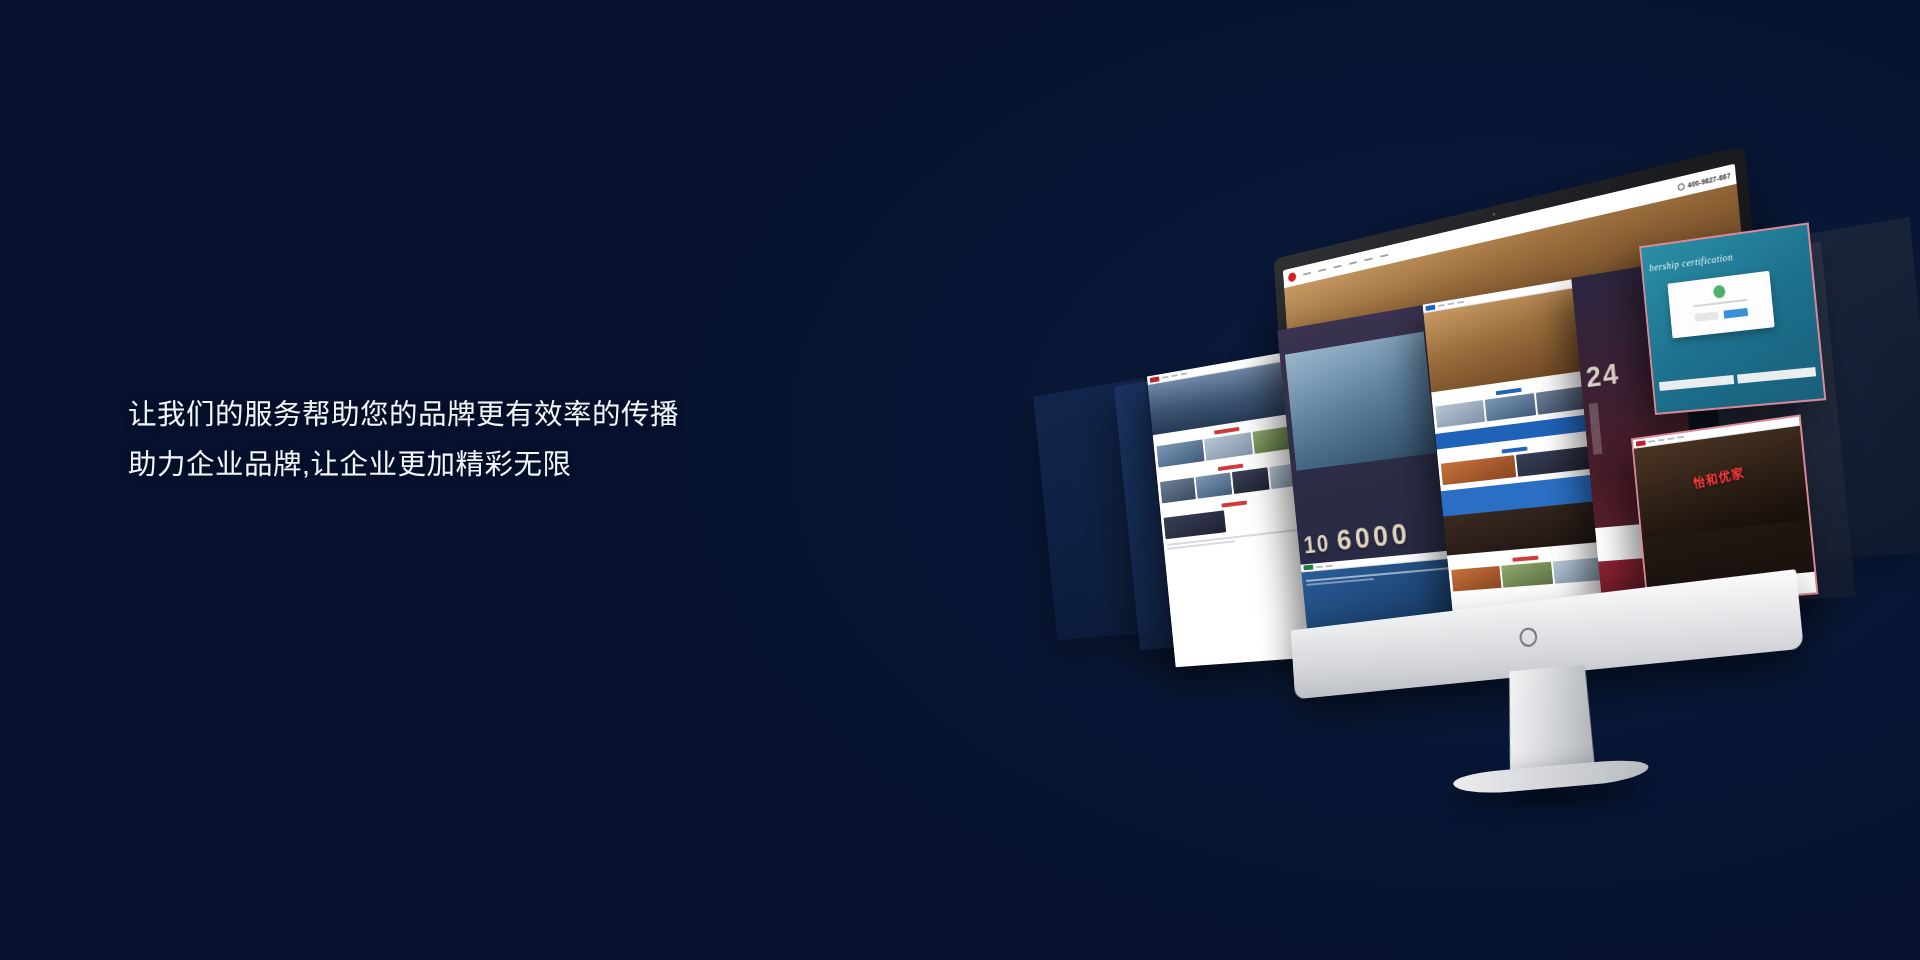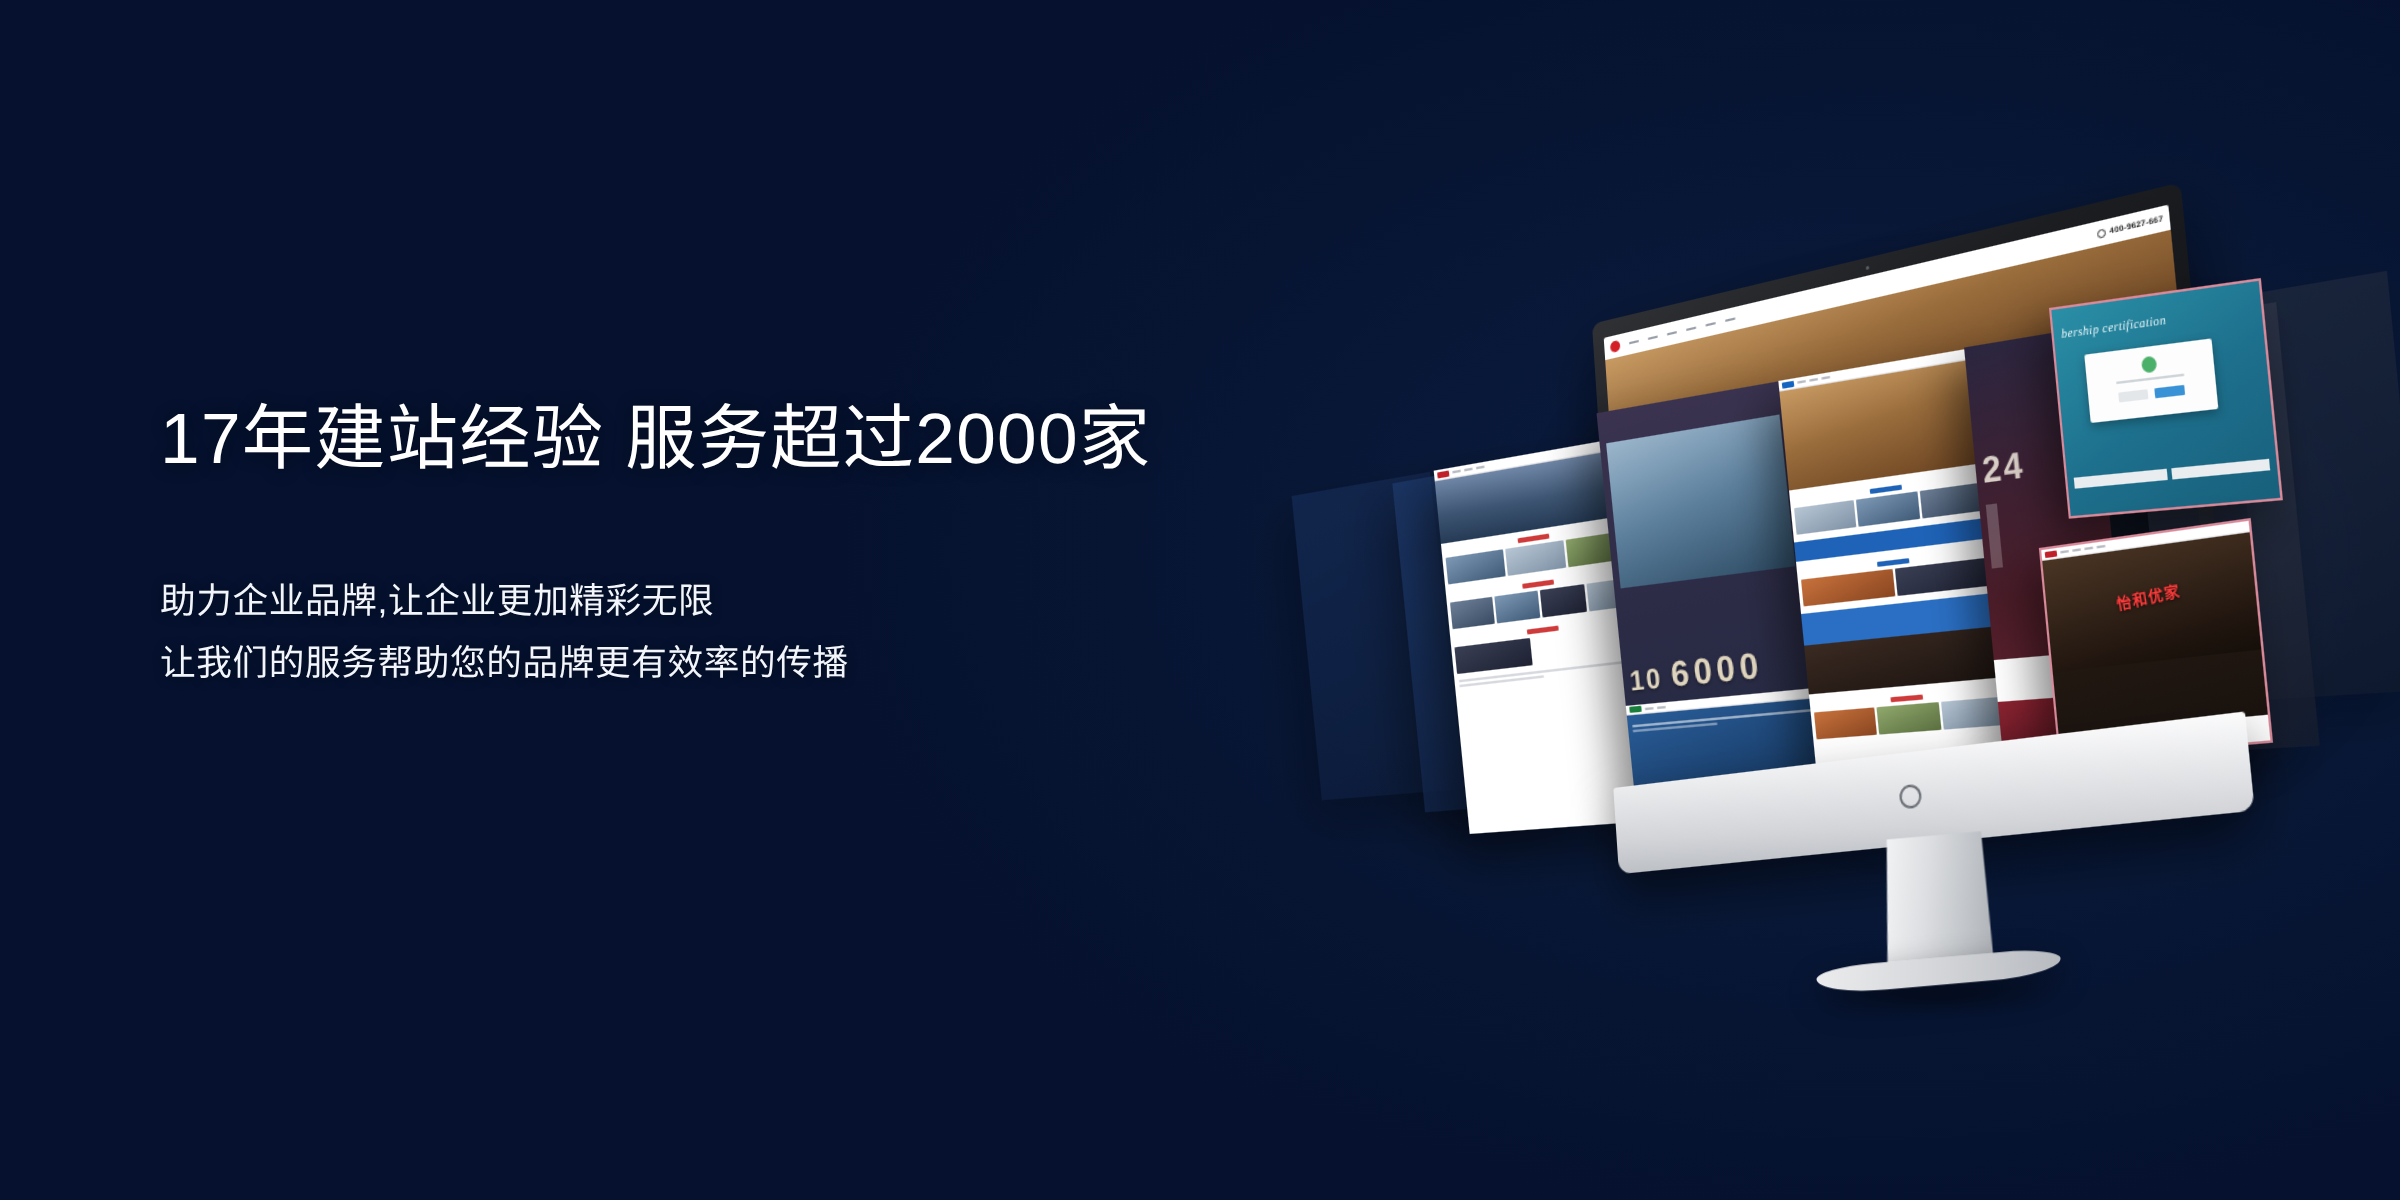--- a/index.html
+++ b/index.html
@@ -303,24 +303,23 @@
     display:flex; align-items:center; justify-content:center;
   }
   .redbanner span{ color:#ffe9c9; font-size:5.5px; letter-spacing:.4px; }
 </style>
 </head>
 <body>
 
 <div class="stage">
 
   <div class="copy">
-    <div class="headline">17年建站经验 服务超过2000家</div>
     <div class="sublines">
+      <span class="subline">让我们的服务帮助您的品牌更有效率的传播</span>
       <span class="subline">助力企业品牌,让企业更加精彩无限</span>
-      <span class="subline">让我们的服务帮助您的品牌更有效率的传播</span>
     </div>
   </div>
 
   <div class="visual">
     <div class="glow"></div>
 
     <div class="monitor">
 
       <div class="bezel">
         <div class="screen-inner">

